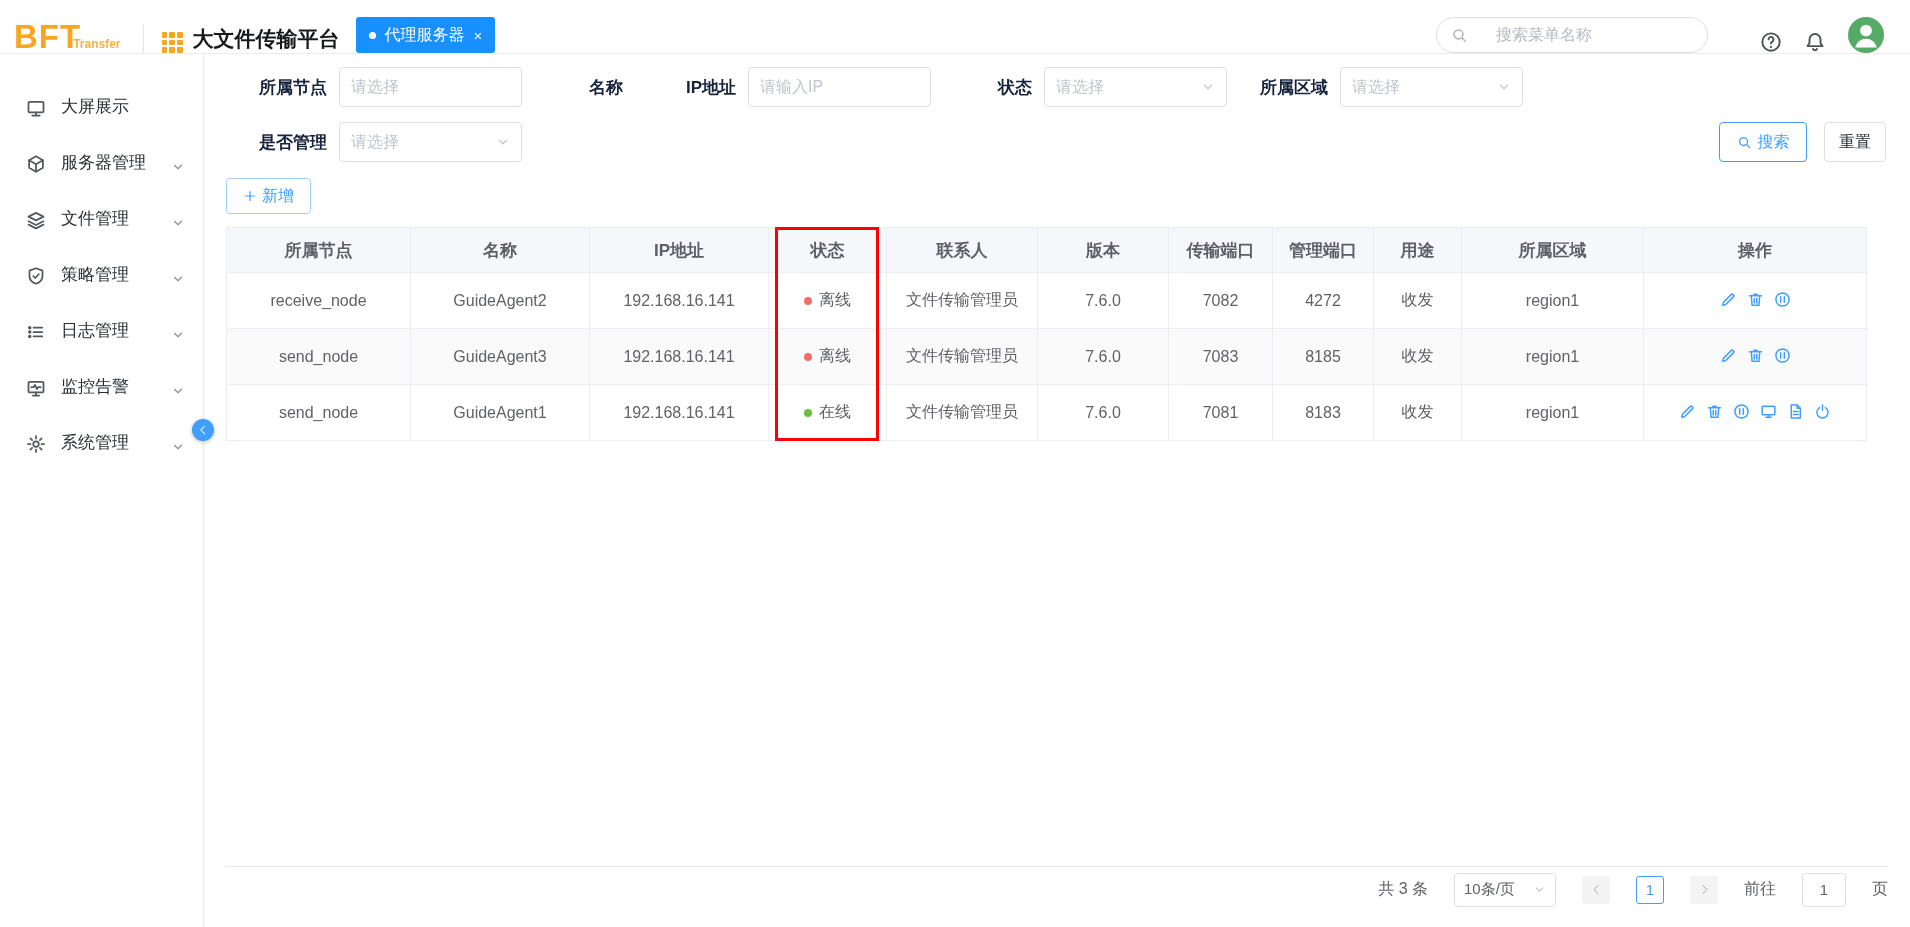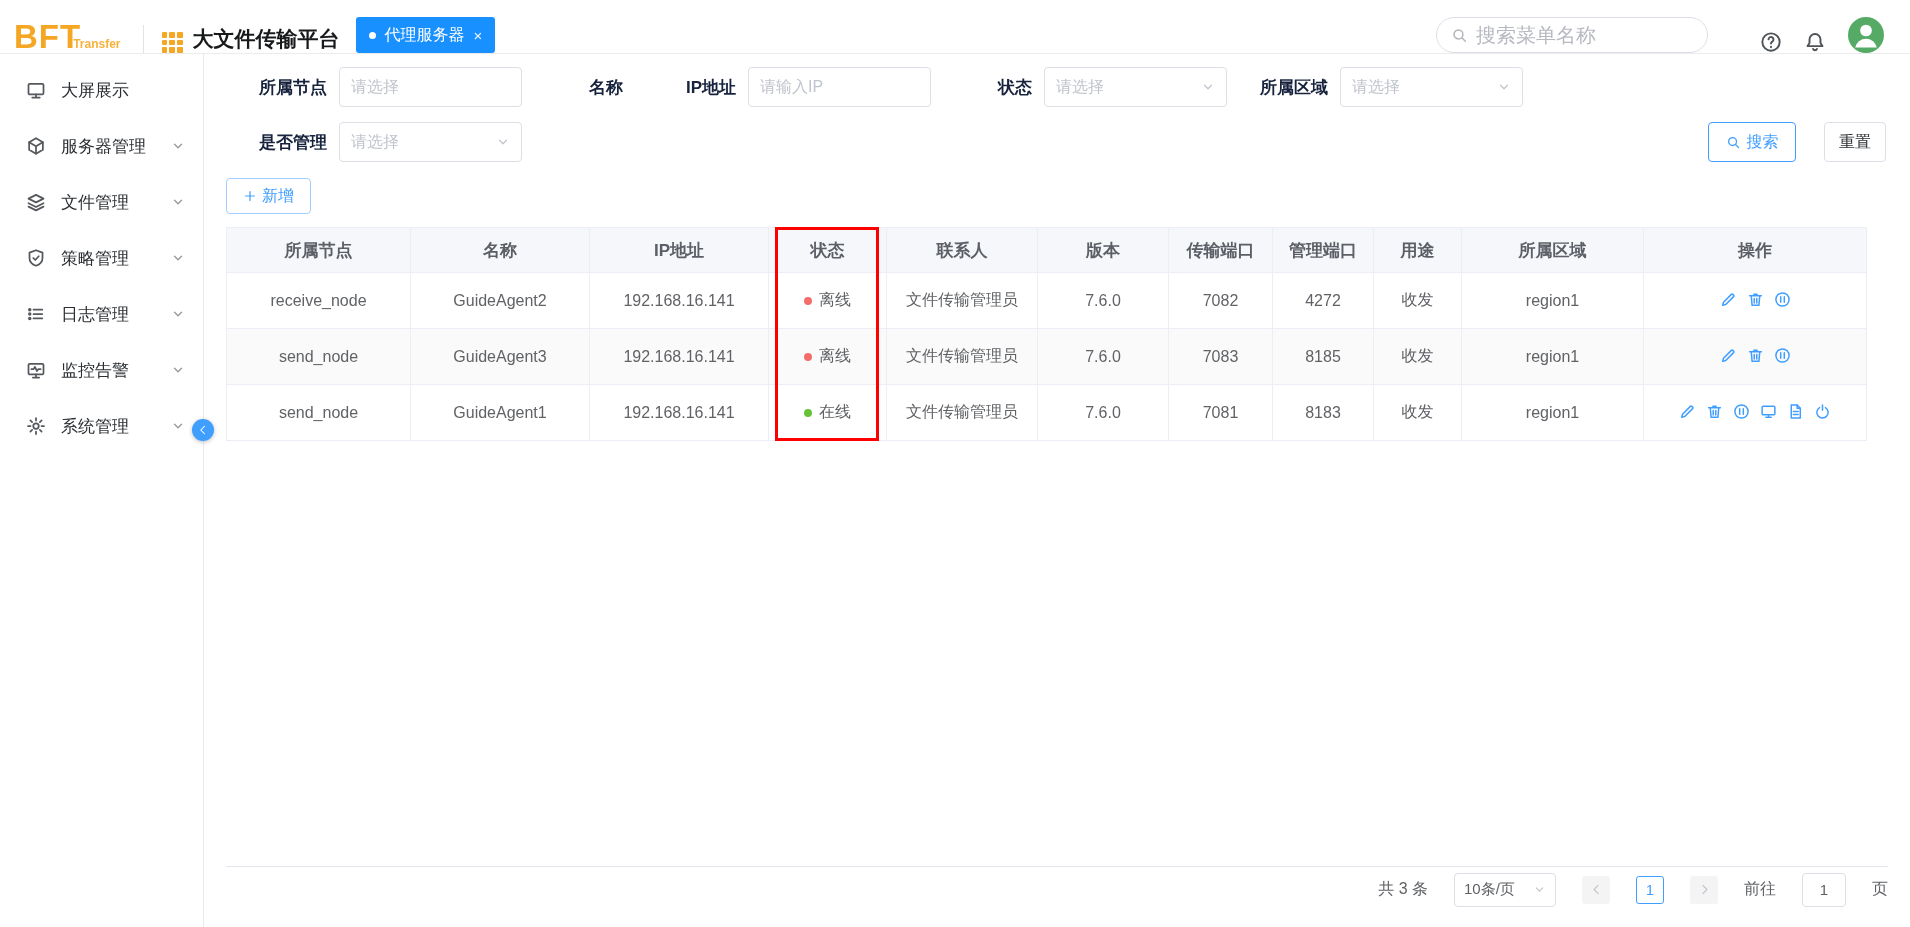--- a/index.html
+++ b/index.html
@@ -16,50 +16,50 @@
   .v-divider { width: 1px; height: 28px; background: #e3e3e3; margin: 0 18px; }
   .grid-icon { width: 21px; height: 21px; display: grid; grid-template-columns: repeat(3,1fr); gap: 2px; margin-right: 10px; }
   .grid-icon i { background: #f5a623; border-radius: 1px; }
   .app-title { font-size: 21px; font-weight: bold; color: #18191b; margin-right: 16px; white-space: nowrap; }
   .tab { height: 36px; background: #1890ff; color: #fff; display: flex; align-items: center; gap: 9px; padding: 0 13px; border-radius: 3px; font-size: 16px; cursor: pointer; white-space: nowrap; }
   .tab-dot { width: 7px; height: 7px; border-radius: 50%; background: #fff; }
   .tab-close { font-size: 15px; opacity: .95; cursor: pointer; }
   .spacer { flex: 1; }
   .search-pill { width: 272px; height: 36px; border: 1px solid #dcdfe6; border-radius: 18px; display: flex; align-items: center; padding: 0 14px; gap: 8px; background: #fff; margin-right: 30px; }
   .search-pill .ic { width: 17px; height: 17px; color: #b0b3ba; flex: none; }
-  .search-pill input { border: none; outline: none; flex: 1; font-size: 20px; color: #4d7c0f; background: transparent; }
+  .search-pill input { border: none; outline: none; flex: 1; font-size: 16px; color: #4d7c0f; background: transparent; margin-left: 20px; }
   .search-pill input::placeholder { color: #b6b9c0; }
   .hicon { width: 22px; height: 22px; color: #4e5358; margin-left: 22px; cursor: pointer; }
   .avatar { width: 36px; height: 36px; border-radius: 50%; background: #55ab66; margin-left: 22px; cursor: pointer; flex: none; }
   .avatar .ic { width: 100%; height: 100%; }
 
   
   .body-row { flex: 1; display: flex; min-height: 0; }
   .sidebar { width: 204px; min-width: 204px; background: #fff; border-right: 1px solid #e9e9e9; position: relative; padding-top: 8px; }
   .sidebar ul { list-style: none; }
-  .side-item { height: 56px; display: flex; align-items: center; padding: 0 18px 0 26px; gap: 15px; cursor: pointer; font-size: 17px; color: #2b2f33; }
+  .side-item { height: 56px; display: flex; align-items: flex-end; padding: 0 18px 0 26px; gap: 15px; cursor: pointer; font-size: 17px; color: #2b2f33; }
   .side-icon { width: 20px; height: 20px; color: #55595e; flex: none; }
   .side-label { flex: 1; white-space: nowrap; }
   .side-chevron { width: 14px; height: 14px; color: #90949b; flex: none; }
   .collapse-handle { position: absolute; right: -11px; top: 365px; width: 22px; height: 22px; border-radius: 50%; background: #409eff; color: #fff; display: flex; align-items: center; justify-content: center; z-index: 20; box-shadow: 0 1px 4px rgba(0,0,0,.25); cursor: pointer; }
   .collapse-handle .ic { width: 12px; height: 12px; }
 
   .content { flex: 1; padding: 13px 22px 0; position: relative; background: #fff; overflow: hidden; }
 
   
   .filter-row { display: flex; align-items: center; }
   .filter-row.second { margin-top: 15px; justify-content: space-between; }
   .row2-left { display: flex; align-items: flex-start; }
   .fgroup { display: flex; align-items: center; }
   .flabel { width: 113px; text-align: right; padding-right: 12px; font-weight: bold; color: #17233d; font-size: 17px; white-space: nowrap; }
   .fcontrol { width: 183px; height: 40px; border: 1px solid #dcdfe6; border-radius: 4px; display: flex; align-items: center; padding: 0 11px; background: #fff; }
   .fcontrol input { border: none; outline: none; width: 100%; font-size: 16px; color: #606266; background: transparent; }
   .fcontrol input::placeholder { color: #c0c4cc; }
   .sel-chevron { width: 14px; height: 14px; color: #c0c4cc; flex: none; }
-  .filter-buttons { display: flex; gap: 28px; padding-right: 2px; }
+  .filter-buttons { display: flex; gap: 17px; padding-right: 2px; }
   .btn { height: 40px; border-radius: 4px; font-size: 16px; display: inline-flex; align-items: center; justify-content: center; cursor: pointer; background: #fff; }
   .btn-search { width: 88px; border: 1px solid #409eff; color: #409eff; gap: 6px; }
   .btn-search .ic { width: 15px; height: 15px; }
   .btn-reset { width: 62px; border: 1px solid #dcdfe6; color: #2b2f33; }
 
   .btn-add { margin-top: 16px; height: 36px; padding: 0 16px; border: 1px solid #a0cfff; color: #409eff; background: #fff; border-radius: 4px; font-size: 16px; display: inline-flex; align-items: center; gap: 5px; cursor: pointer; }
   .btn-add .ic { width: 14px; height: 14px; }
 
   
   .table-wrap { position: relative; margin-top: 13px; width: 1640px; }

